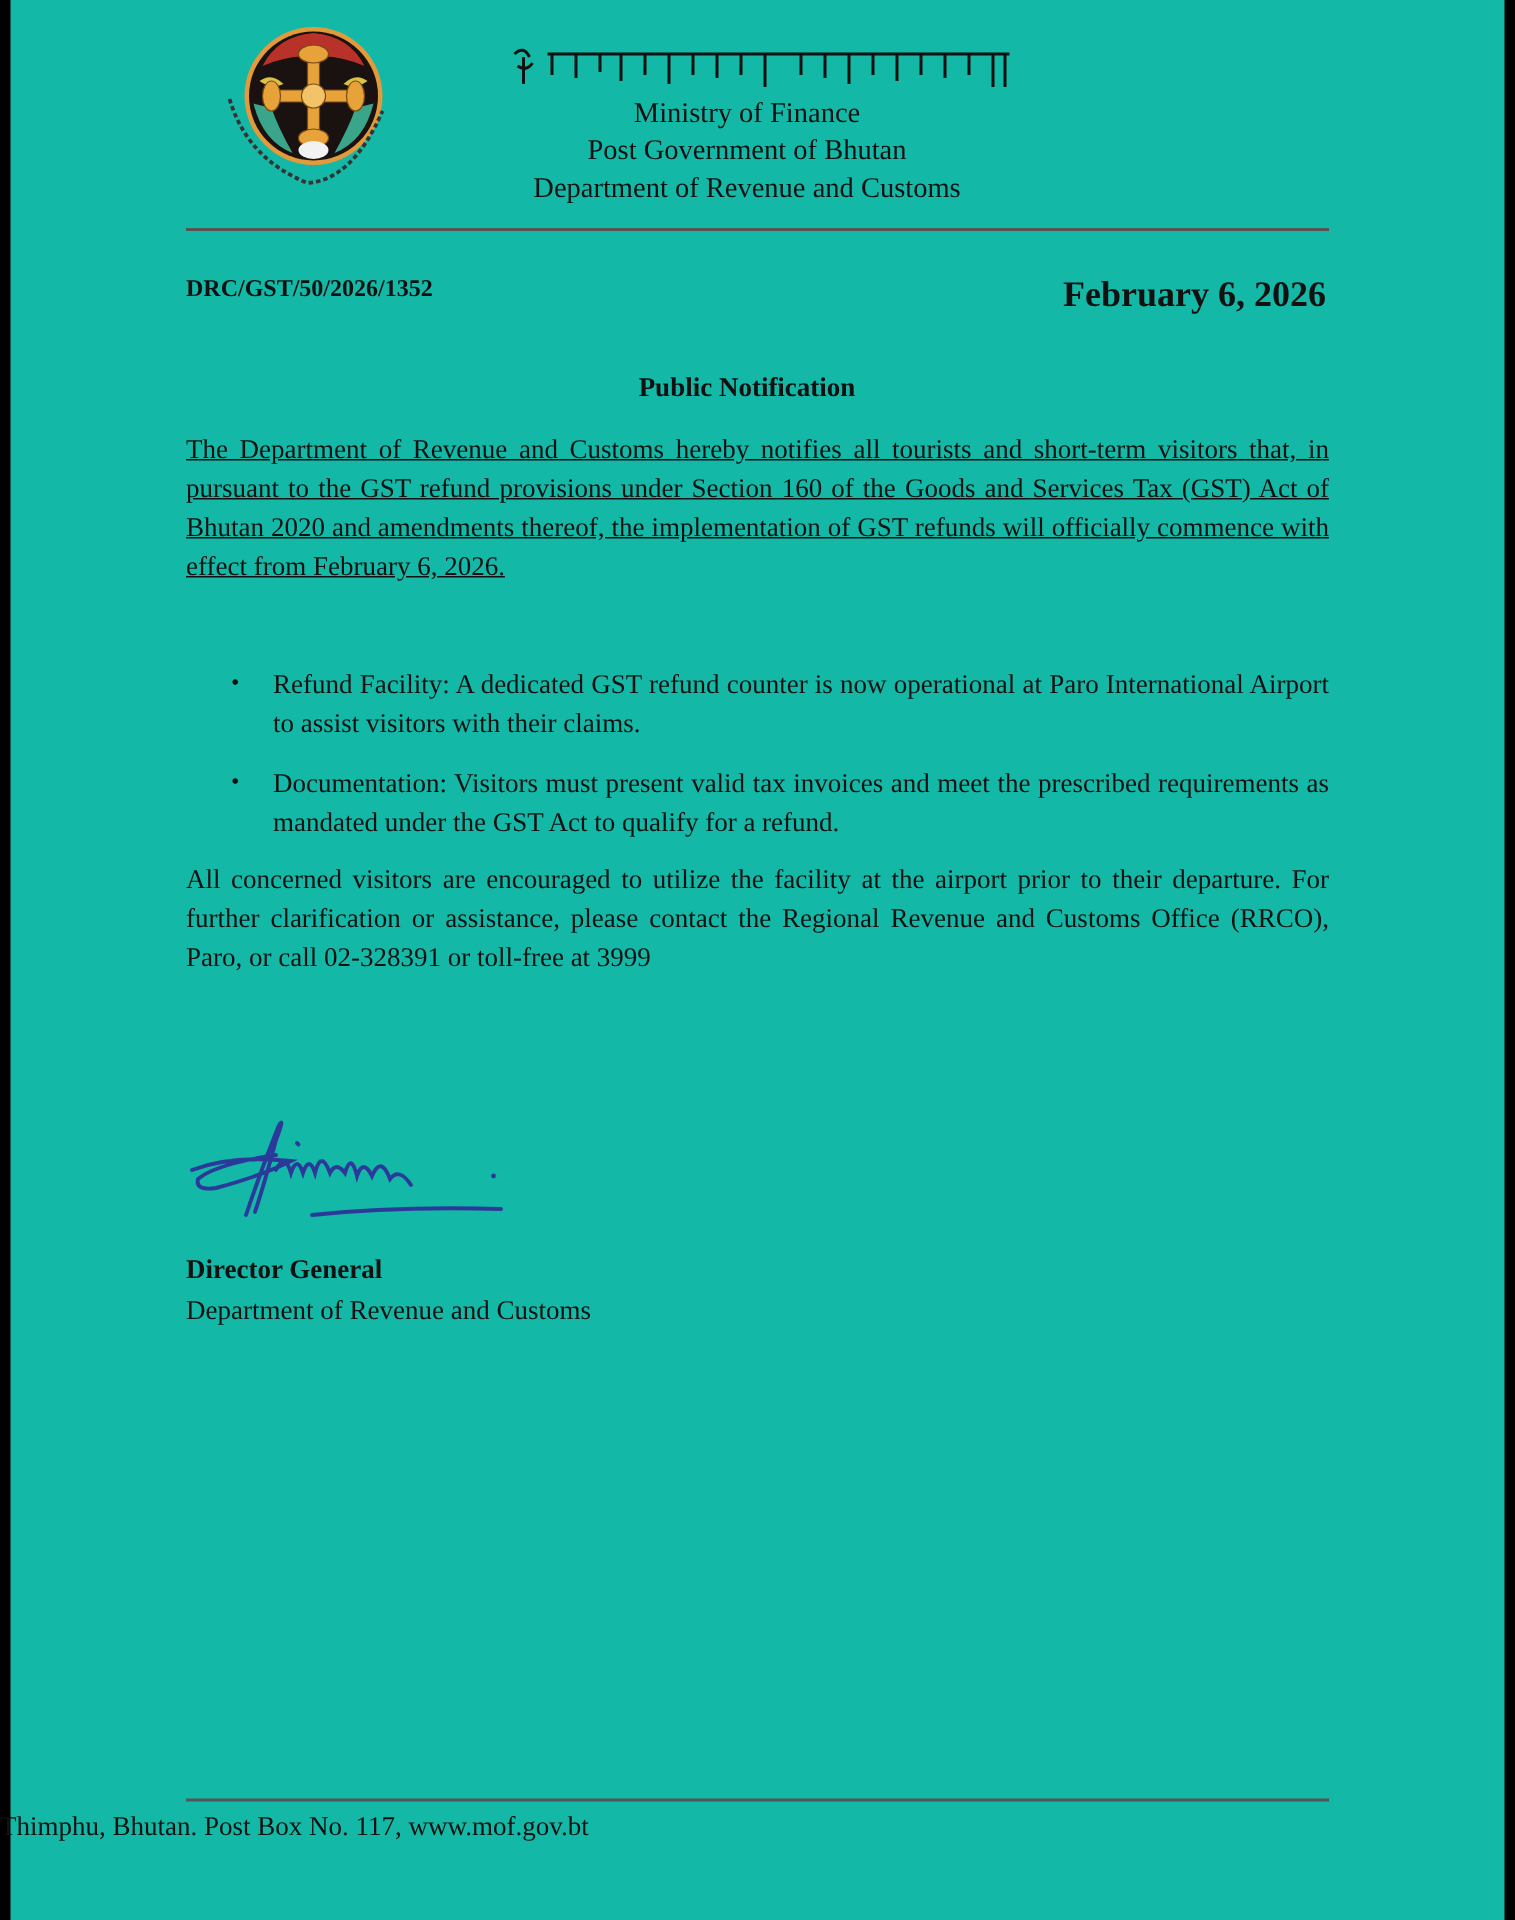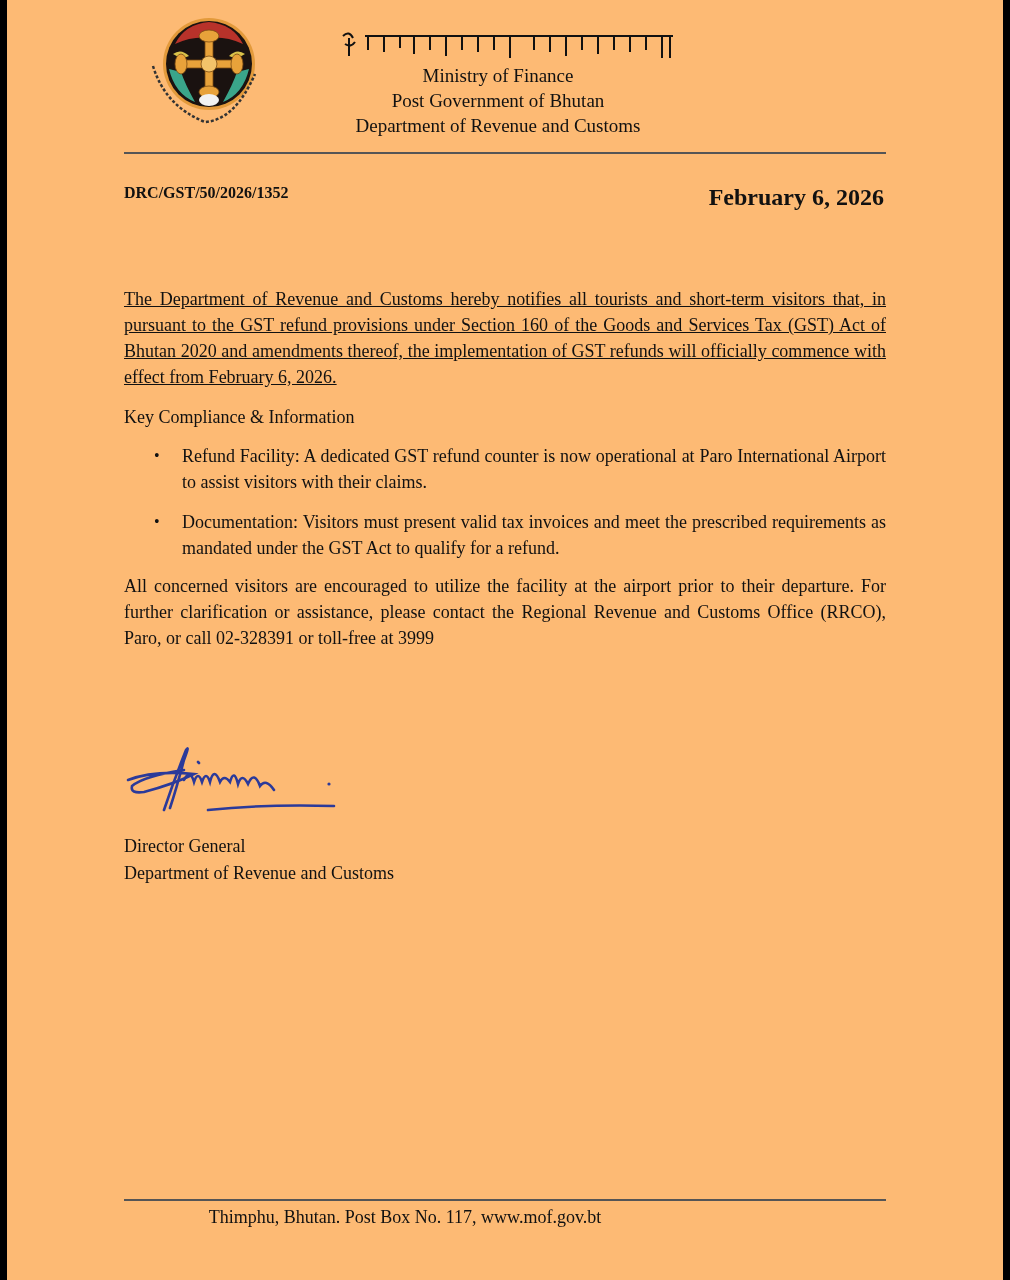--- a/index.html
+++ b/index.html
@@ -1,21 +1,21 @@
 <!DOCTYPE html>
 <html><head>
 <meta charset="utf-8">
 <style>
   html, body { margin:0; padding:0; }
   body {
     width:1010px; height:1280px; background:#000; position:relative; overflow:hidden;
     font-family: "Liberation Serif", "DejaVu Serif", serif; color:#111;
   }
   .page {
-    position:absolute; left:7px; top:0; width:996px; height:1280px; background:#fdba74;
+    position:absolute; left:7px; top:0; width:996px; height:1280px; background:#14b8a6;
   }
   .emblem { position:absolute; left:138px; top:14px; width:120px; height:118px; }
   .hdr-tib { position:absolute; left:330px; top:28px; width:350px; height:34px; }
   .hdr-line { position:absolute; left:0; width:996px; text-align:center; font-size:19px; line-height:25px; }
   .hdr-l1 { top:63px; left:-7px; }
   .hdr-l2 { top:88px; left:-7px; }
   .hdr-l3 { top:113px; left:-7px; }
   .rule { position:absolute; left:117px; width:762px; height:2px; background:#555; }
   .ref { position:absolute; left:117px; top:184px; font-weight:bold; font-size:16px;text-align:center; }
   .date { position:absolute; right:119px; top:184px; font-weight:bold; font-size:24px; }
@@ -23,23 +23,23 @@
   .para { position:absolute; left:117px; width:762px; font-size:18px; line-height:26px; text-align:justify; }
   .p1 { top:286px;text-decoration:underline; }
   .keyhdr { top:404px; }
   .bullet { position:absolute; left:117px; width:762px; font-size:18px; line-height:26px; }
   .bullet .dot { position:absolute; left:30px; top:0; font-size:16px; }
   .bullet .txt { margin-left:58px; text-align:justify; display:block; }
   .b1 { top:443px; }
   .b2 { top:509px; }
   .p2 { top:573px; }
   .sig { position:absolute; left:117px; top:740px; width:220px; height:80px; }
-  .sig-title { position:absolute; left:117px; top:836px; font-weight:normal; font-size:18px;text-align:right; }
+  .sig-title { position:absolute; left:117px; top:836px; font-weight:bold; font-size:18px;text-align:right; }
   .sig-dept { position:absolute; left:117px; top:863px; font-size:18px; }
-  .footer { position:absolute; left:-7px; width:810px; text-align:center; top:1207px; font-size:18px; }
+  .footer { position:absolute; left:-7px; width:810px; text-align:left; top:1207px; font-size:18px; }
 </style>
 </head>
 <body>
 
 <div class="page">
 
   <svg class="emblem" viewBox="0 0 120 118">
     <circle cx="64" cy="50" r="46" fill="#e39a3b"></circle>
     <circle cx="64" cy="50" r="43" fill="#1a1210"></circle>
     <path d="M30 30 Q40 10 64 8 Q88 10 98 30 Q80 22 64 24 Q48 22 30 30Z" fill="#b8322a"></path>
@@ -93,23 +93,23 @@
 
   <div class="hdr-line hdr-l1">Ministry of Finance</div>
   <div class="hdr-line hdr-l2">Post Government of Bhutan</div>
   <div class="hdr-line hdr-l3">Department of Revenue and Customs</div>
 
   <div class="rule" style="top:152px;"></div>
 
   <div class="ref">DRC/GST/50/2026/1352</div>
   <div class="date">February 6, 2026</div>
 
+  <div class="title">Public Notification</div>
 
   <div class="para p1">The Department of Revenue and Customs hereby notifies all tourists and short-term visitors that, in pursuant to the GST refund provisions under Section 160 of the Goods and Services Tax (GST) Act of Bhutan 2020 and amendments thereof, the implementation of GST refunds will officially commence with effect from February 6, 2026.</div>
-  <div class="para keyhdr">Key Compliance &amp; Information</div>
 
   <div class="bullet b1">
     <span class="dot">•</span>
     <span class="txt">Refund Facility: A dedicated GST refund counter is now operational at Paro International Airport to assist visitors with their claims.</span>
   </div>
   <div class="bullet b2">
     <span class="dot">•</span>
     <span class="txt">Documentation: Visitors must present valid tax invoices and meet the prescribed requirements as mandated under the GST Act to qualify for a refund.</span>
   </div>
 

